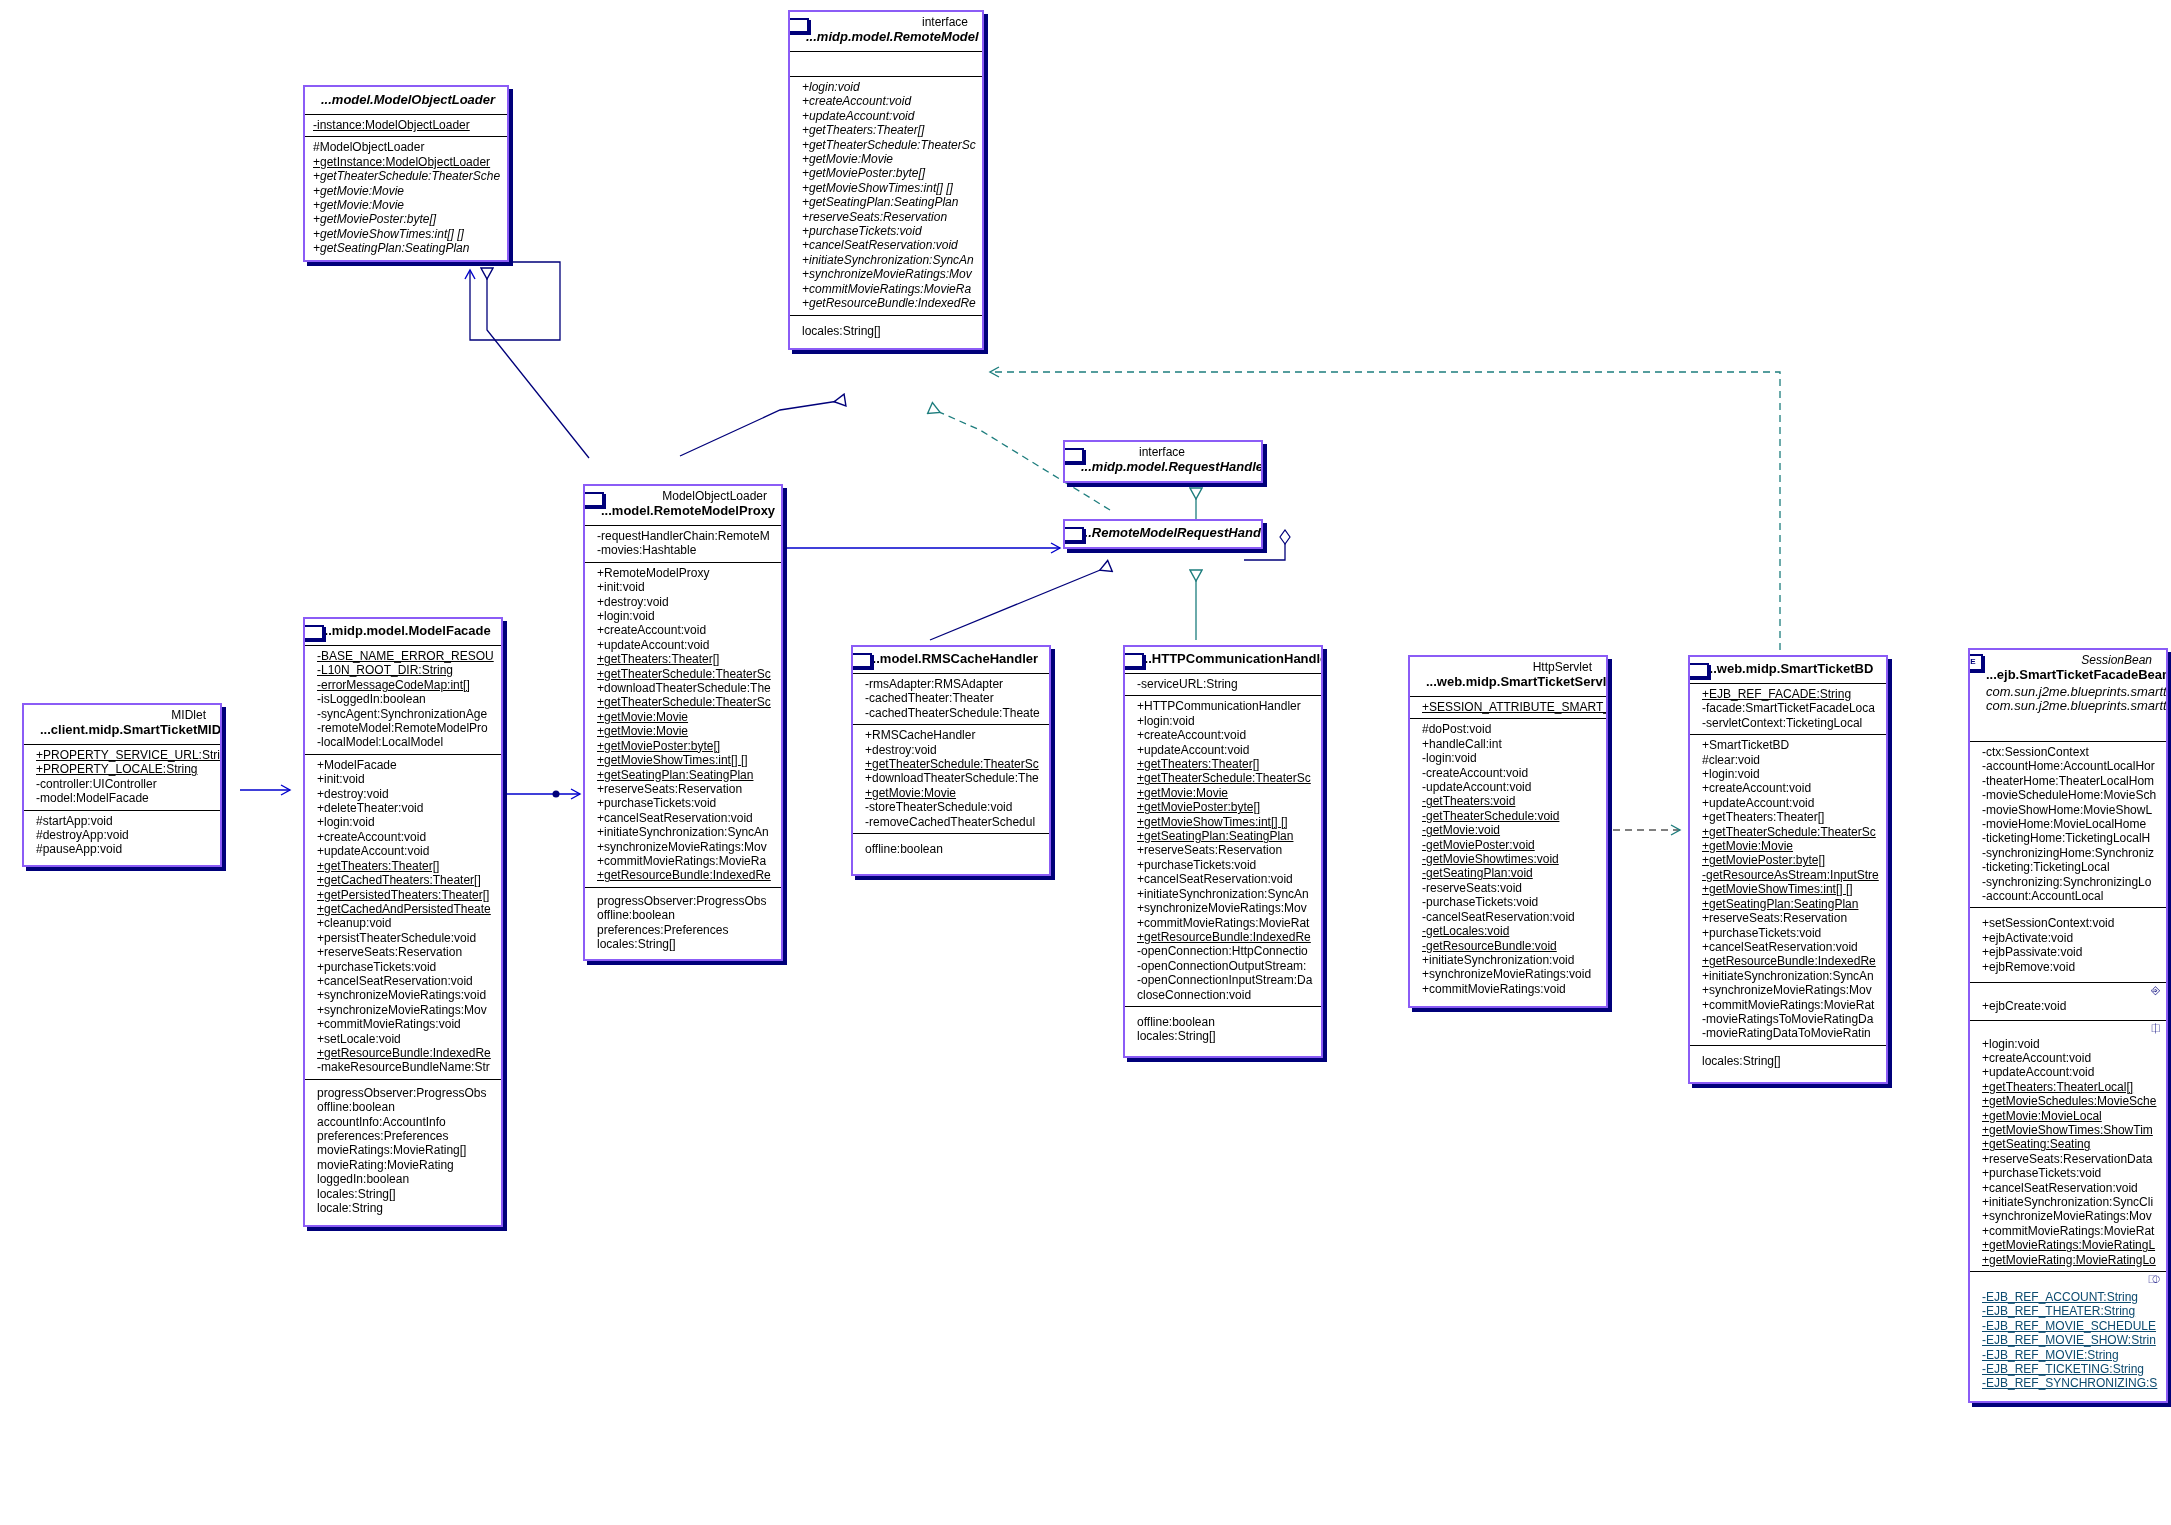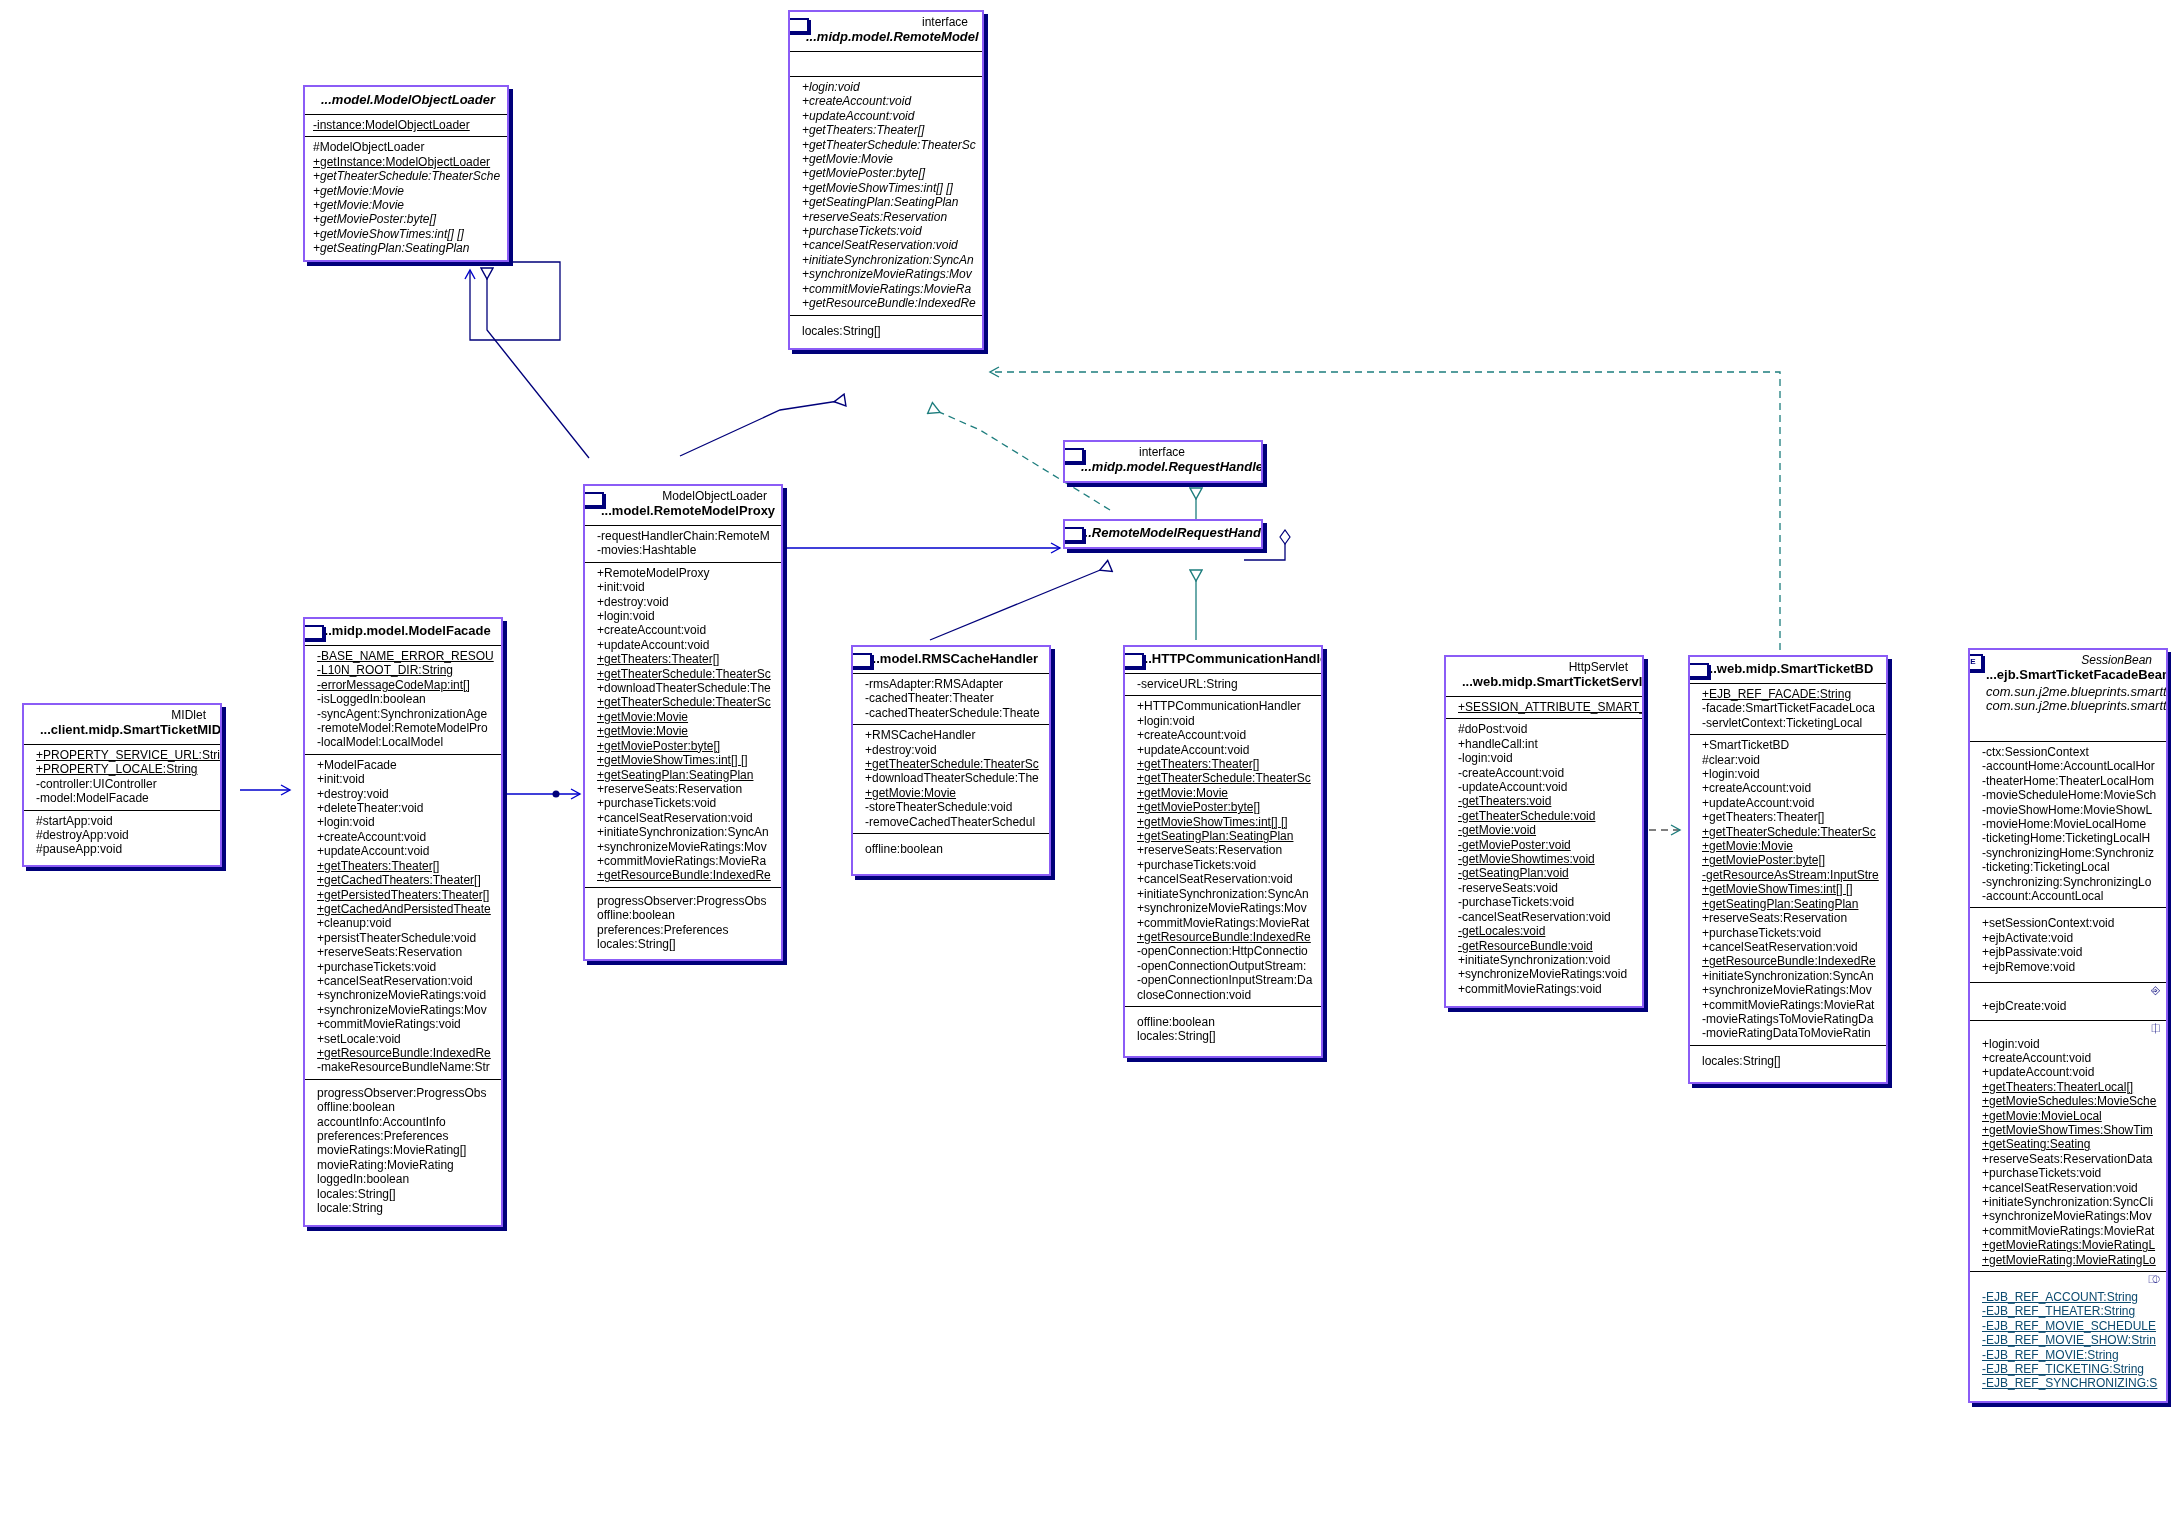--- a/index.html
+++ b/index.html
@@ -432,21 +432,21 @@
       <div class="row pad">-openConnectionOutputStream:</div>
       <div class="row pad">-openConnectionInputStream:Da</div>
       <div class="row pad">closeConnection:void</div>
     </div>
     <div class="sect" style="padding-top:8px; padding-bottom:12px;">
       <div class="row pad">offline:boolean</div>
       <div class="row pad">locales:String[]</div>
     </div>
   </div>
 
-  <div class="uml" style="left:1408px; top:655px; width:200px;margin-left:36px;">
+  <div class="uml" style="left:1408px; top:655px; width:200px;">
     <div class="sect" style="padding-top:2px;">
       <div class="stereo">HttpServlet</div>
       <div class="cname">...web.midp.SmartTicketServlet</div>
     </div>
     <div class="sect">
       <div class="row pad us">+SESSION_ATTRIBUTE_SMART_</div>
     </div>
     <div class="sect" style="padding-bottom:10px;">
       <div class="row pad">#doPost:void</div>
       <div class="row pad">+handleCall:int</div>

